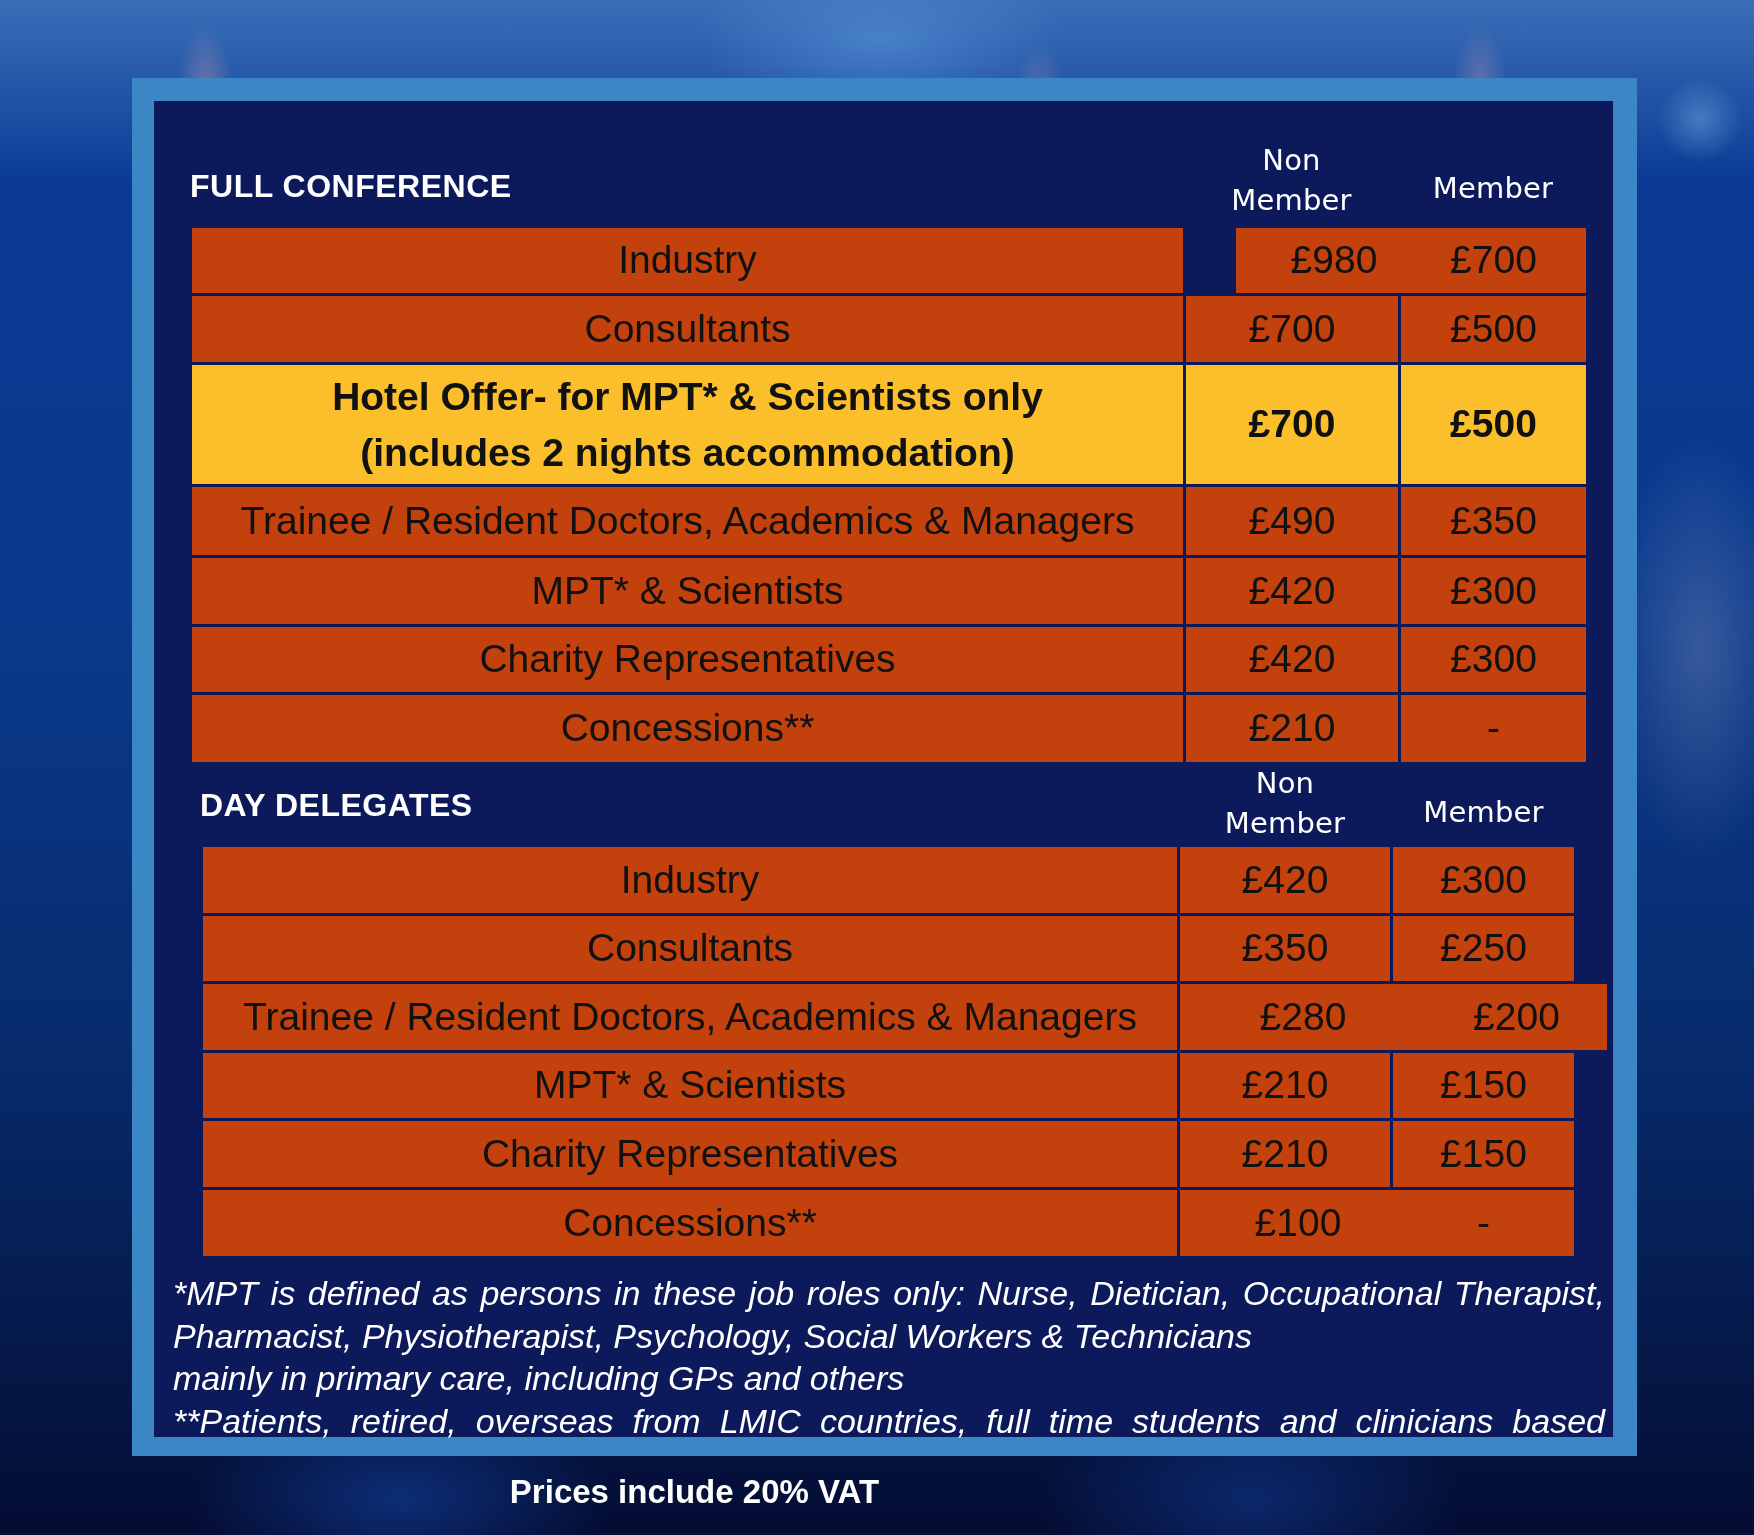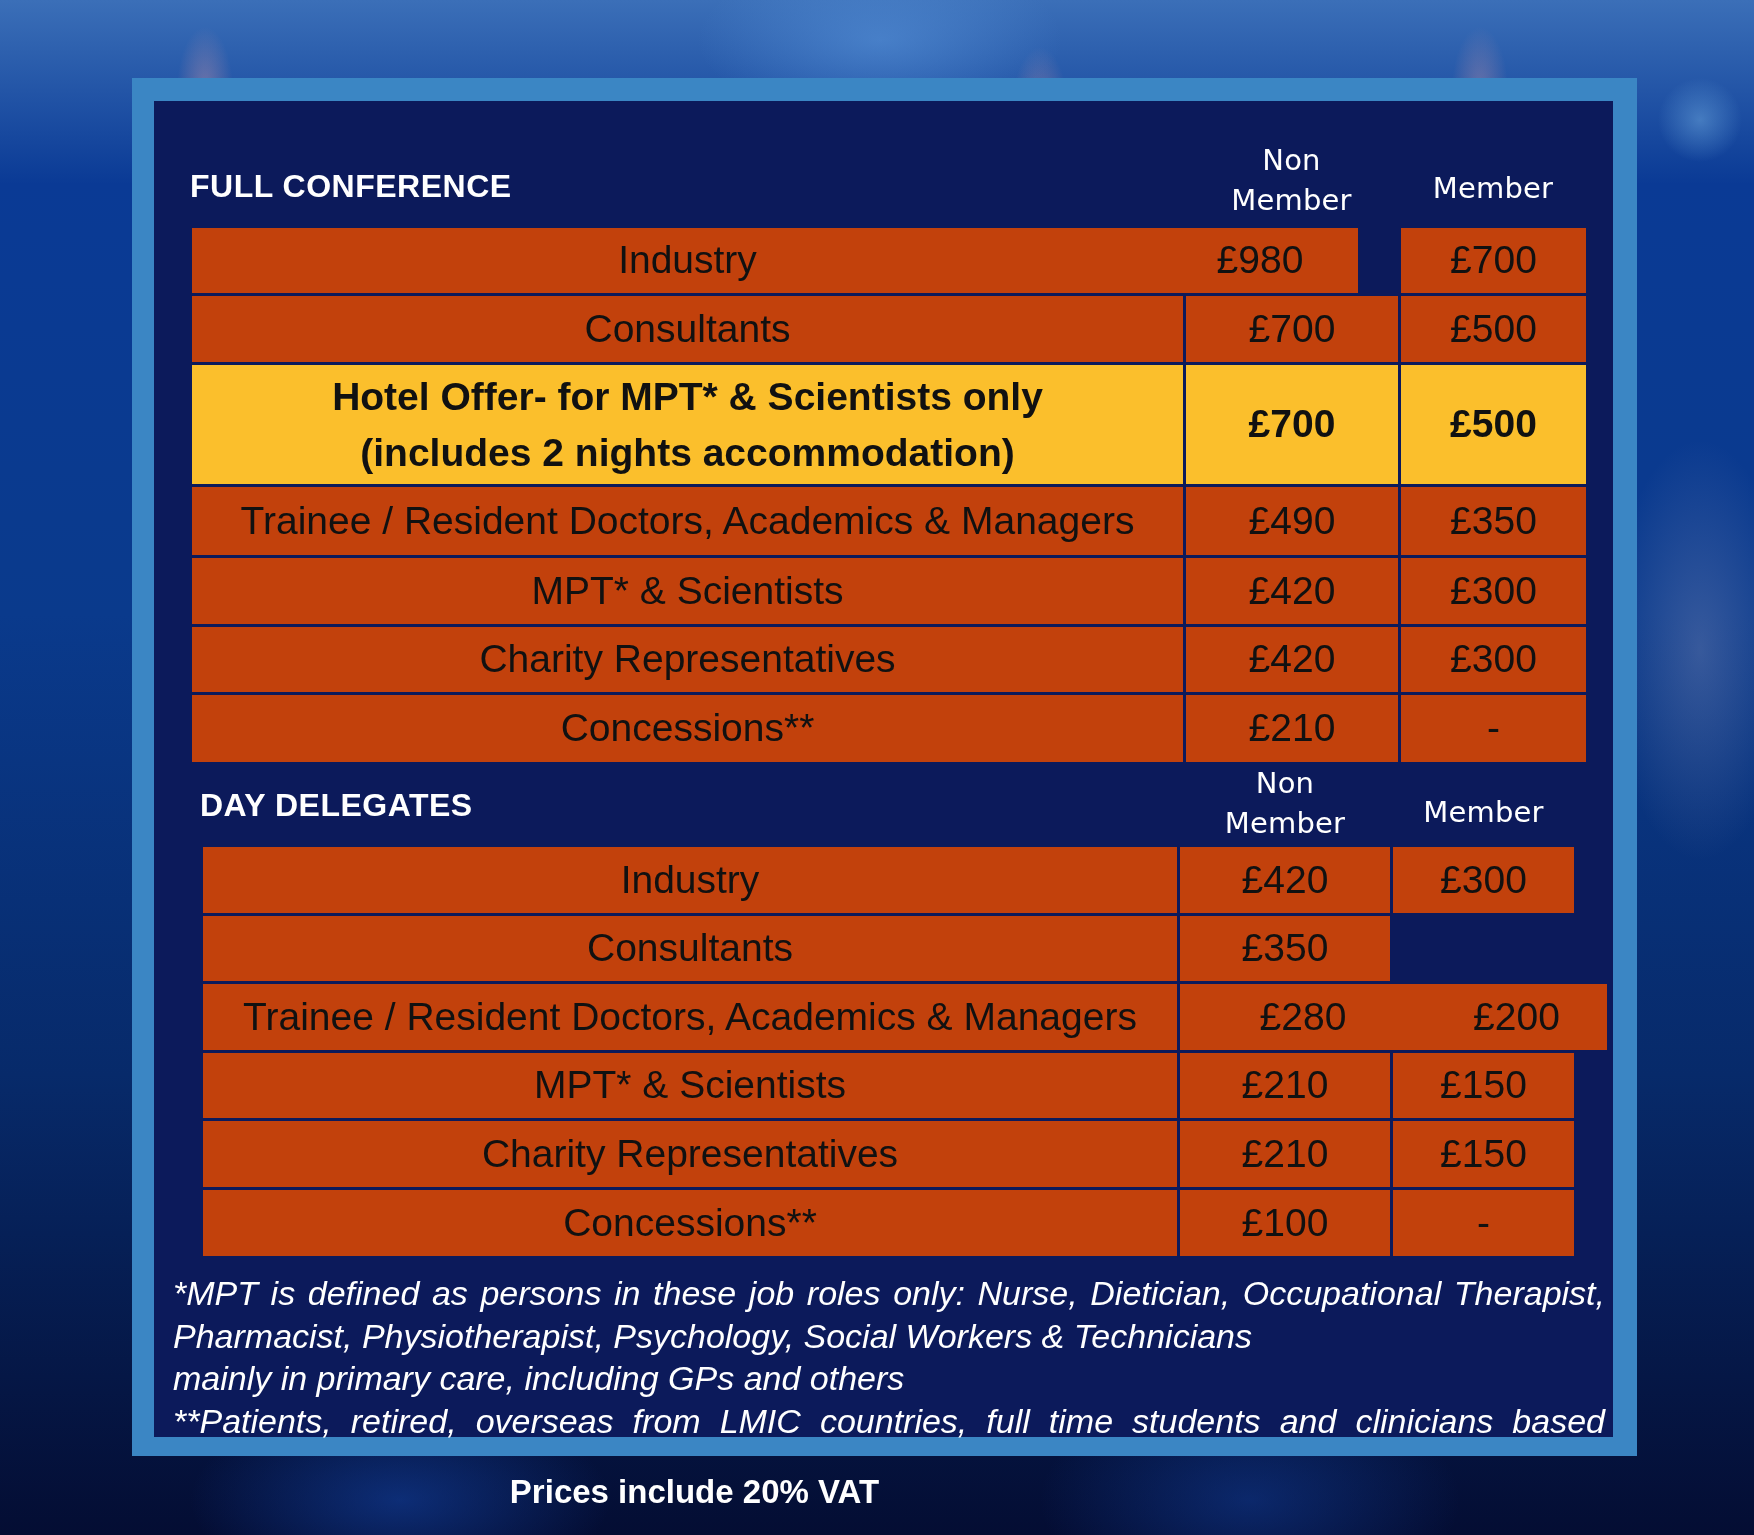--- a/index.html
+++ b/index.html
@@ -64,21 +64,21 @@
 <div class="section-title" style="left:190px; top:170px;">FULL CONFERENCE</div>
 <div class="col-head" style="left:1186px; top:140px; width:211px;">
   <div>Non</div>
   <div>Member</div>
 </div>
 <div class="col-head" style="left:1400px; top:168px; width:186px;">Member</div>
 
 <div class="table" style="left:190px; top:226px; width:1398px; height:538px;">
 
   <div class="cell" style="left:2px; top:2px; width:991px; height:65px;">Industry</div>
-  <div class="cell" style="left:972px; top:2px; width:196px; height:65px;">£980</div>
+  <div class="cell" style="left:1046px; top:2px; width:196px; height:65px;">£980</div>
   <div class="cell" style="left:1211px; top:2px; width:185px; height:65px;">£700</div>
 
   <div class="cell" style="left:2px; top:70px; width:991px; height:66px;">Consultants</div>
   <div class="cell" style="left:996px; top:70px; width:212px; height:66px;">£700</div>
   <div class="cell" style="left:1211px; top:70px; width:185px; height:66px;">£500</div>
 
   <div class="cell hl" style="left:2px; top:139px; width:991px; height:119px; flex-direction:column;">
     <div class="lbl">Hotel Offer- for MPT* &amp; Scientists only</div>
     <div class="lbl">(includes 2 nights accommodation)</div>
   </div>
@@ -110,35 +110,36 @@
 <div class="col-head" style="left:1393px; top:792px; width:181px;">Member</div>
 
 <div class="table" style="left:201px; top:845px; width:1375px; height:413px;">
 
   <div class="cell" style="left:2px; top:2px; width:974px; height:66px;">Industry</div>
   <div class="cell" style="left:979px; top:2px; width:210px; height:66px;">£420</div>
   <div class="cell" style="left:1192px; top:2px; width:181px; height:66px;">£300</div>
 
   <div class="cell" style="left:2px; top:71px; width:974px; height:65px;">Consultants</div>
   <div class="cell" style="left:979px; top:71px; width:210px; height:65px;">£350</div>
+  <div class="cell" style="left:1192px; top:71px; width:181px; height:65px;">£250</div>
 
   <div class="cell" style="left:2px; top:139px; width:974px; height:66px;">Trainee / Resident Doctors, Academics &amp; Managers</div>
   <div class="cell" style="left:979px; top:139px; width:246px; height:66px;">£280</div>
   <div class="cell" style="left:1192px; top:139px; width:181px; height:66px;padding-left:33px;">£200</div>
 
   <div class="cell" style="left:2px; top:208px; width:974px; height:65px;">MPT* &amp; Scientists</div>
   <div class="cell" style="left:979px; top:208px; width:210px; height:65px;">£210</div>
   <div class="cell" style="left:1192px; top:208px; width:181px; height:65px;">£150</div>
 
   <div class="cell" style="left:2px; top:276px; width:974px; height:66px;">Charity Representatives</div>
   <div class="cell" style="left:979px; top:276px; width:210px; height:66px;">£210</div>
   <div class="cell" style="left:1192px; top:276px; width:181px; height:66px;">£150</div>
 
   <div class="cell" style="left:2px; top:345px; width:974px; height:66px;">Concessions**</div>
-  <div class="cell" style="left:979px; top:345px; width:210px; height:66px;">£100</div>
+  <div class="cell" style="left:979px; top:345px; width:210px; height:66px;padding-left:13px;">£100</div>
   <div class="cell" style="left:1192px; top:345px; width:181px; height:66px;">-</div>
 </div>
 
 <div class="footnote">
   <p style="text-align-last:justify;margin-top:7px;">*MPT is defined as persons in these job roles only: Nurse, Dietician, Occupational Therapist,</p>
   <p>Pharmacist, Physiotherapist, Psychology, Social Workers &amp; Technicians</p>
   <p>mainly in primary care, including GPs and others</p>
   <p style="text-align-last:justify;">**Patients, retired, overseas from LMIC countries, full time students and clinicians based</p>
 </div>
 

